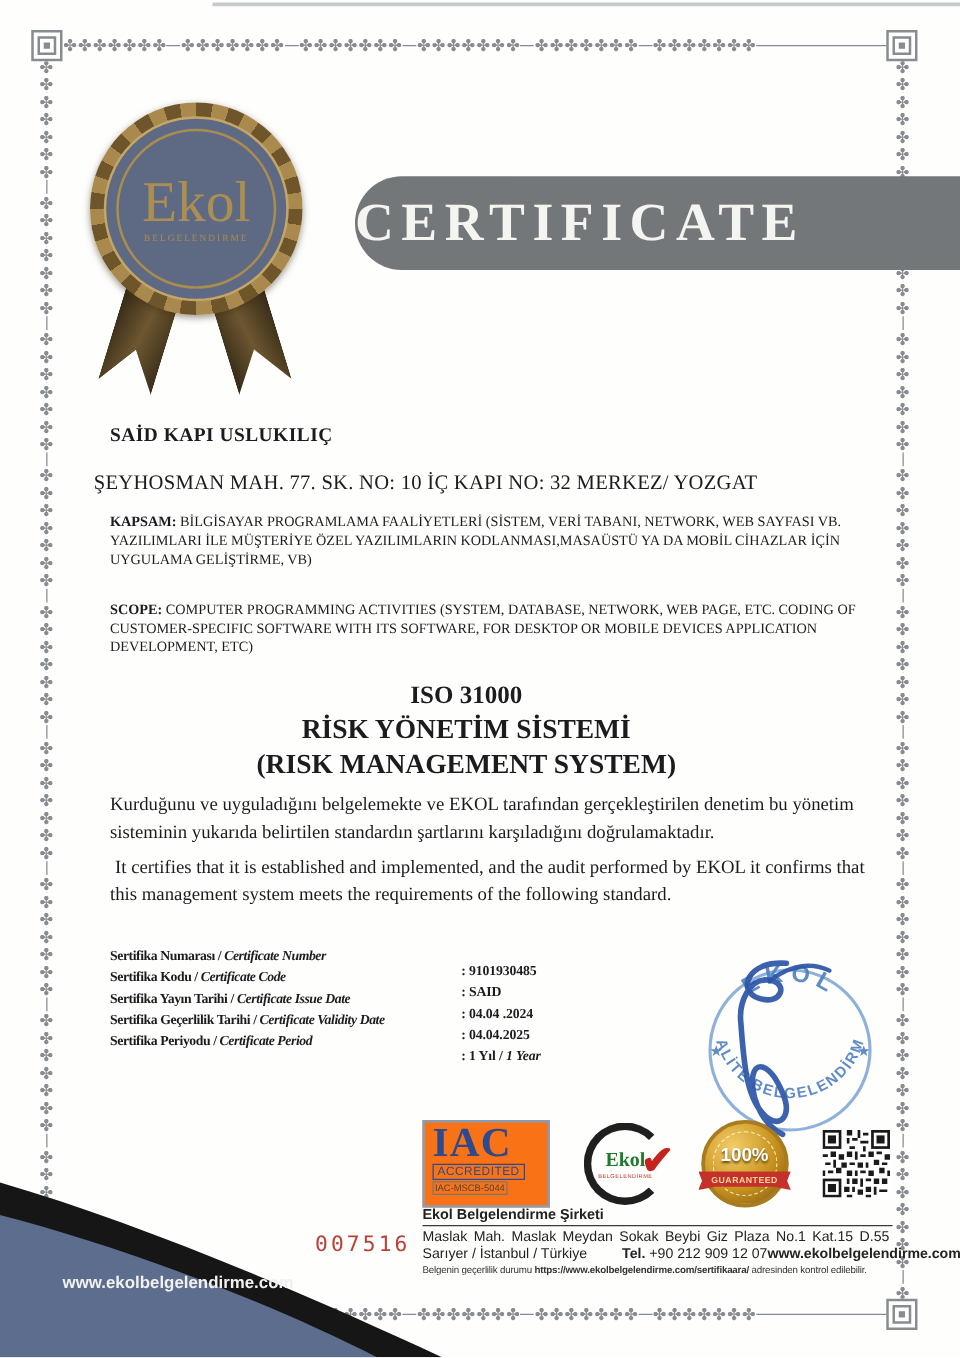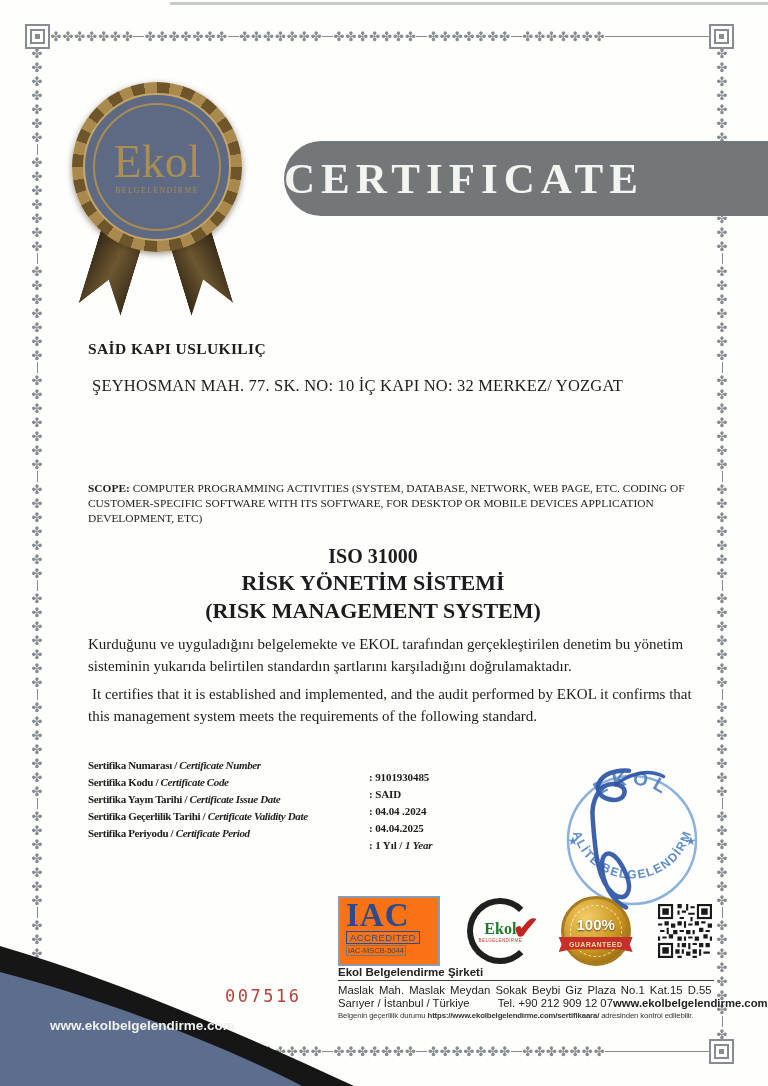--- a/index.html
+++ b/index.html
@@ -48,42 +48,42 @@
              background: var(--medallion-blue,#5e6a83); border:2px solid #c3a668;
              display:flex; flex-direction:column; align-items:center; justify-content:center; }
   .rosette .disc::before { content:""; position:absolute; inset:8px; border-radius:50%;
              border:2px solid #a98c50; }
   .med-brand { font-family:"Liberation Serif",serif; font-size:46px; line-height:44px;
              color:#ab8e52; text-shadow: 0 1px 1px #3c3category018, 0 1px 1px rgba(40,30,5,.6); }
   .med-sub { font-size:7.5px; letter-spacing:1.6px; color:#a98c50; margin-top:2px; }
   
   .abs { position:absolute; }
   .holder-name { left:88px; top:340px; font-size:15.5px; font-weight:bold; letter-spacing:.4px; }
-  .holder-address { left:92px; top:376px; font-size:16.5px; letter-spacing:.2px; }
+  .holder-address { left:75px; top:376px; font-size:16.5px; letter-spacing:.2px; }
   .scope-block { left:88px; width:606px; font-size:11.4px; line-height:15px; white-space:pre-wrap; }
   .scope-block b { font-weight:bold; }
   .scope-tr { top:411px; }
   .scope-en { top:481px; }
   .standard { left:60px; top:543px; width:626px; text-align:center; font-weight:bold; }
   .standard .code { font-size:20px; line-height:26px; }
   .standard .l2   { font-size:22px; line-height:28px; }
   .statement { left:88px; width:614px; font-size:15px; line-height:21.5px; }
   .statement-tr { top:634px; }
   .statement-en { top:684px; text-indent:4px; }
   
   .details { left:88px; top:747px; width:610px; font-size:11px; font-weight:bold; }
   .d-row { position:relative; height:17px; white-space:pre; }
   .d-label { position:absolute; left:0; letter-spacing:-.35px; }
   .d-label i { font-style:italic; }
   .d-value { position:absolute; left:281px; letter-spacing:-.1px; }
   .d-value i { font-style:italic; }
   
   .stamp { position:absolute; left:546px; top:748px; z-index:2; }
   
-  .serial { left:225px; top:986px; font-family:"DejaVu Sans Mono",monospace; font-size:17px;
+  .serial { left:252px; top:986px; font-family:"DejaVu Sans Mono",monospace; font-size:17px;
             letter-spacing:2.5px; color:var(--serial-red,#b23229); opacity:.92; z-index:3; }
   
   .logos { position:absolute; left:338px; top:896px; width:374px; height:70px;
            display:flex; align-items:center; justify-content:space-between; z-index:2;
            font-family:"Liberation Sans",sans-serif; }
   .iac { width:102px; height:70px; border:2px solid #8e9ab0; padding:2px 6px; background:#f97316;
          display:flex; flex-direction:column; align-items:flex-start; }
   .iac-name { font-family:"Liberation Serif",serif; color:var(--iac-blue,#2d4a8e);
               font-size:33px; line-height:30px; font-weight:bold; letter-spacing:1px; }
   .iac-acc  { border:1.5px solid #2d4a8e; color:var(--iac-blue,#2d4a8e); font-size:9.5px;
@@ -111,21 +111,21 @@
   .badge .rib span { color:#f5d9a0; font-size:7px; font-weight:bold; letter-spacing:.4px; }
   .qr { width:54px; height:54px; background:#fff; }
   
   .company { position:absolute; left:338px; top:966px; width:376px; z-index:2;
              font-family:"Liberation Sans",sans-serif; color:#222; }
   .company .name { font-size:11.5px; font-weight:bold; }
   .company .rule { border-top:1.5px solid #3a3a3a; margin:2px 0 3px; }
   .company .addr1 { font-size:11.3px; word-spacing:2px; white-space:nowrap; }
   .company .addr2 { font-size:11.3px; display:flex; justify-content:space-between;
                     align-items:flex-start; margin-top:1px; white-space:nowrap; }
-  .company .addr2 .tel-label { font-weight:normal;padding-left:28px; }
+  .company .addr2 .tel-label { font-weight:bold;padding-left:28px; }
   .company .addr2 .web { font-weight:bold; }
   .company .note { font-size:7.8px; letter-spacing:-.15px; margin-top:2px; color:#333;
                    white-space:nowrap; }
   .company .note b { font-weight:bold; }
   
   .corner-triangle { position:absolute; left:0; top:938px; z-index:6; }
 </style>
 </head>
 <body>
 
@@ -369,20 +369,21 @@
       <div class="disc">
         <div class="med-brand">Ekol</div>
         <div class="med-sub">BELGELENDİRME</div>
       </div>
     </div>
   </div>
 
   <div class="abs holder-name">SAİD KAPI USLUKILIÇ</div>
   <div class="abs holder-address">ŞEYHOSMAN MAH. 77. SK. NO: 10 İÇ KAPI NO: 32 MERKEZ/ YOZGAT</div>
 
+  <p class="abs scope-block scope-tr"><b>KAPSAM: </b><span>BİLGİSAYAR PROGRAMLAMA FAALİYETLERİ (SİSTEM, VERİ TABANI, NETWORK, WEB SAYFASI VB. YAZILIMLARI İLE MÜŞTERİYE ÖZEL YAZILIMLARIN KODLANMASI,MASAÜSTÜ YA DA MOBİL CİHAZLAR İÇİN UYGULAMA GELİŞTİRME, VB)</span></p>
   <p class="abs scope-block scope-en"><b>SCOPE: </b><span>COMPUTER PROGRAMMING ACTIVITIES (SYSTEM, DATABASE, NETWORK, WEB PAGE, ETC. CODING OF CUSTOMER-SPECIFIC SOFTWARE WITH ITS SOFTWARE, FOR DESKTOP OR MOBILE DEVICES APPLICATION DEVELOPMENT, ETC)</span></p>
 
   <div class="abs standard">
     <div class="code">ISO 31000</div>
     <div class="l2">RİSK YÖNETİM SİSTEMİ</div>
     <div class="l2">(RISK MANAGEMENT SYSTEM)</div>
   </div>
 
   <p class="abs statement statement-tr">Kurduğunu ve uyguladığını belgelemekte ve EKOL tarafından gerçekleştirilen denetim bu yönetim sisteminin yukarıda belirtilen standardın şartlarını karşıladığını doğrulamaktadır.</p>
   <p class="abs statement statement-en">It certifies that it is established and implemented, and the audit performed by EKOL it confirms that this management system meets the requirements of the following standard.</p>

